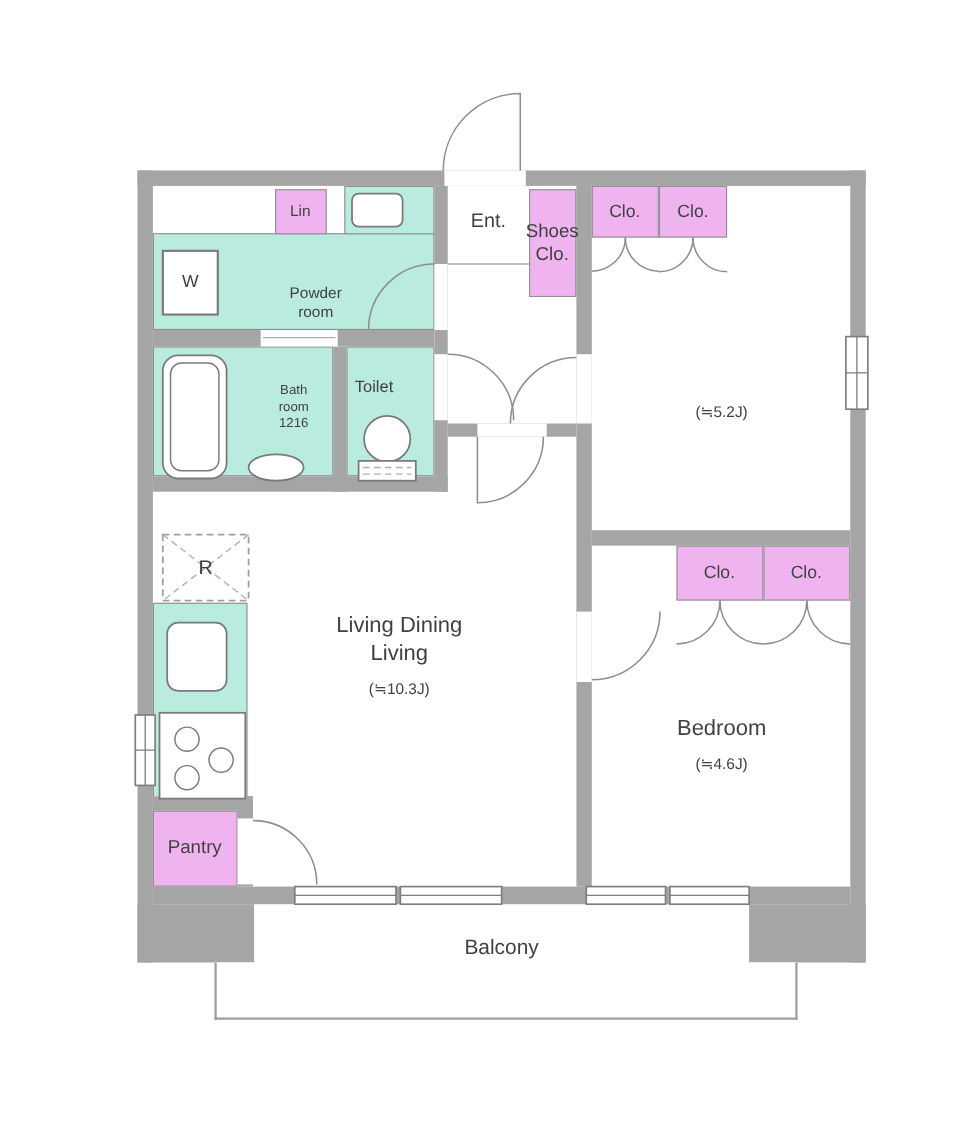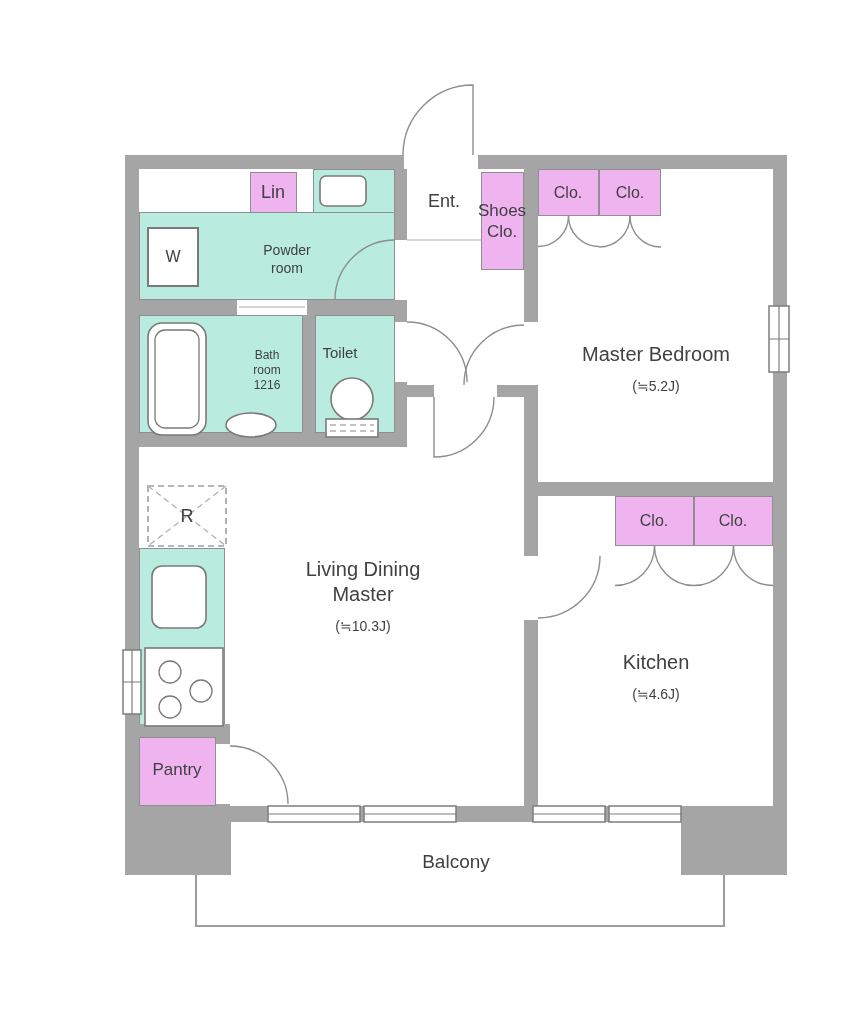--- a/index.html
+++ b/index.html
@@ -141,55 +141,54 @@
     <path class="thin" d="M239 307 L305 307"></path>
   </svg>
 
   <div class="lbl" style="left:444px;top:201px;font-size:18px">
     <span>Ent.</span>
   </div>
   <div class="lbl" style="left:502px;top:221px;font-size:17px">
     <span>Shoes</span>
     <span>Clo.</span>
   </div>
-  <div class="lbl" style="left:273px;top:192px;font-size:18px">
+  <div class="lbl" style="left:273px;top:192px;font-size:14px">
     <span>Lin</span>
   </div>
   <div class="lbl" style="left:173px;top:257px;font-size:16px">
     <span>W</span>
   </div>
-  <div class="lbl" style="left:287px;top:259px;font-size:14px">
+  <div class="lbl" style="left:287px;top:275px;font-size:14px">
     <span>Powder</span>
     <span>room</span>
   </div>
   <div class="lbl" style="left:267px;top:370px;font-size:12px">
     <span>Bath</span>
     <span>room</span>
     <span>1216</span>
   </div>
   <div class="lbl" style="left:340px;top:353px;font-size:15px">
     <span>Toilet</span>
   </div>
   <div class="lbl" style="left:187px;top:516px;font-size:18px">
     <span>R</span>
   </div>
   <div class="lbl" style="left:363px;top:596px;font-size:20px">
     <span>Living Dining</span>
-    <span>Master</span>
+    <span>Living</span>
     <span class="size">(≒10.3J)</span>
   </div>
   <div class="lbl" style="left:177px;top:770px;font-size:17px">
     <span>Pantry</span>
   </div>
   <div class="lbl" style="left:656px;top:369px;font-size:20px">
-    <span>Master Bedroom</span>
     <span class="size">(≒5.2J)</span>
   </div>
   <div class="lbl" style="left:656px;top:677px;font-size:20px">
-    <span>Kitchen</span>
+    <span>Bedroom</span>
     <span class="size">(≒4.6J)</span>
   </div>
   <div class="lbl" style="left:456px;top:862px;font-size:19px">
     <span>Balcony</span>
   </div>
   <div class="lbl" style="left:568px;top:193px;font-size:16px">
     <span>Clo.</span>
   </div>
   <div class="lbl" style="left:630px;top:193px;font-size:16px">
     <span>Clo.</span>

